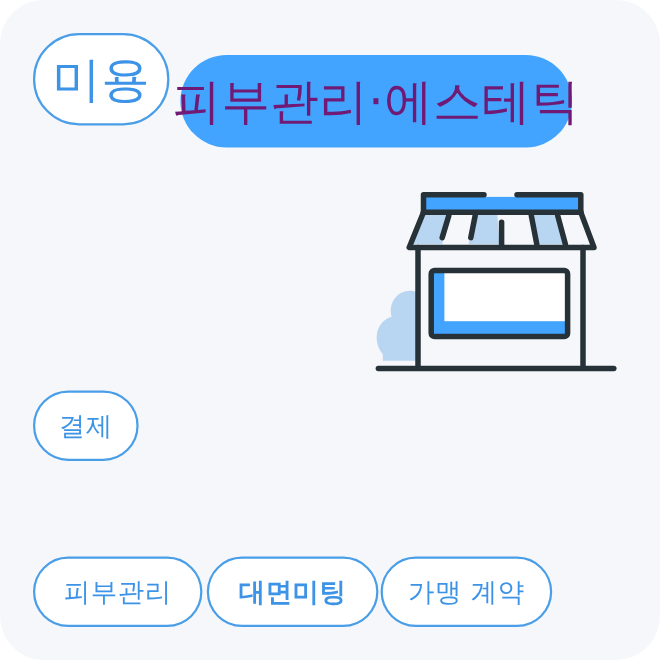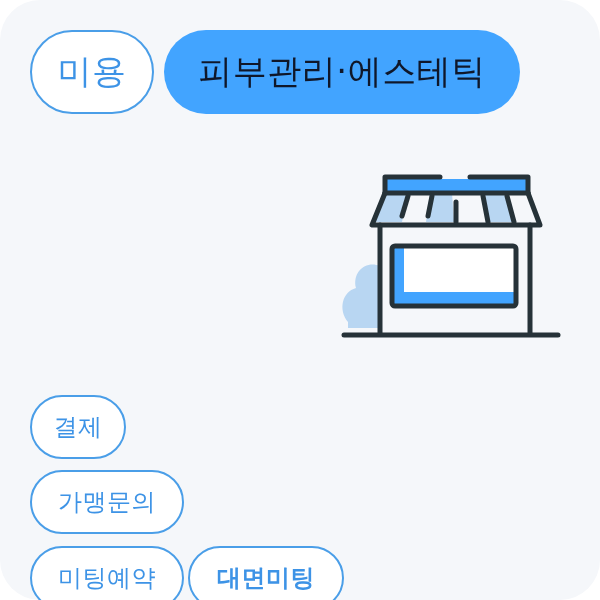--- a/index.html
+++ b/index.html
@@ -8,23 +8,23 @@
       position: absolute; left: 0; top: 0; width: 600px; height: 600px;
       background: #f5f7fa; border-radius: 40px;
     }
     .pill {
       position: absolute; box-sizing: border-box;
       display: flex; align-items: center; justify-content: center;
       border-radius: 999px; white-space: nowrap;
       font-weight: 500; letter-spacing: 0.5px;
     }
     .pill.outline { background: #ffffff; border: 2px solid #4a9ee8; color: #3d93e6; }
-    .pill.filled { background: #42a4ff; color: #0f172a; border: none; }
-    .pill.big { height: 84px; font-size: 34px; }
-    .pill.small { height: 64px; font-size: 24px; margin-top: 40px; }
+    .pill.filled { background: #42a4ff; color: #701a75; border: none; margin-top: 20px; }
+    .pill.big { height: 84px; font-size: 44px; }
+    .pill.small { height: 64px; font-size: 24px; }
     .store { position: absolute; left: 330px; top: 160px; width: 240px; height: 190px; }
   </style>
 </head>
 <body>
 
 <div class="card">
 
   <div class="pill outline big" style="left:30px; top:30px; width:124px;">
     <span>미용</span>
   </div>
@@ -66,24 +66,24 @@
       <rect x="62" y="86" width="124" height="60" rx="3"></rect>
 
       <line x1="14" y1="175" x2="228" y2="175"></line>
     </g>
   </svg>
 
   <div class="pill outline small" style="left:30px; top:355px; width:96px;">
     <span>결제</span>
   </div>
 
-  <div class="pill outline small" style="left:30px; top:430px; width:154px;">
-    <span>가맹문의</span>
-  </div>
 
   <div class="pill outline small" style="left:30px; top:506px; width:154px;">
-    <span>미팅예약</span>
+    <span>피부관리</span>
   </div>
   <div class="pill outline small" style="left:188px; top:506px; width:156px;font-weight:bold;">
     <span>대면미팅</span>
+  </div>
+  <div class="pill outline small" style="left:346px; top:506px; width:156px;">
+    <span>가맹 계약</span>
   </div>
 
 </div>
 
 </body></html>

